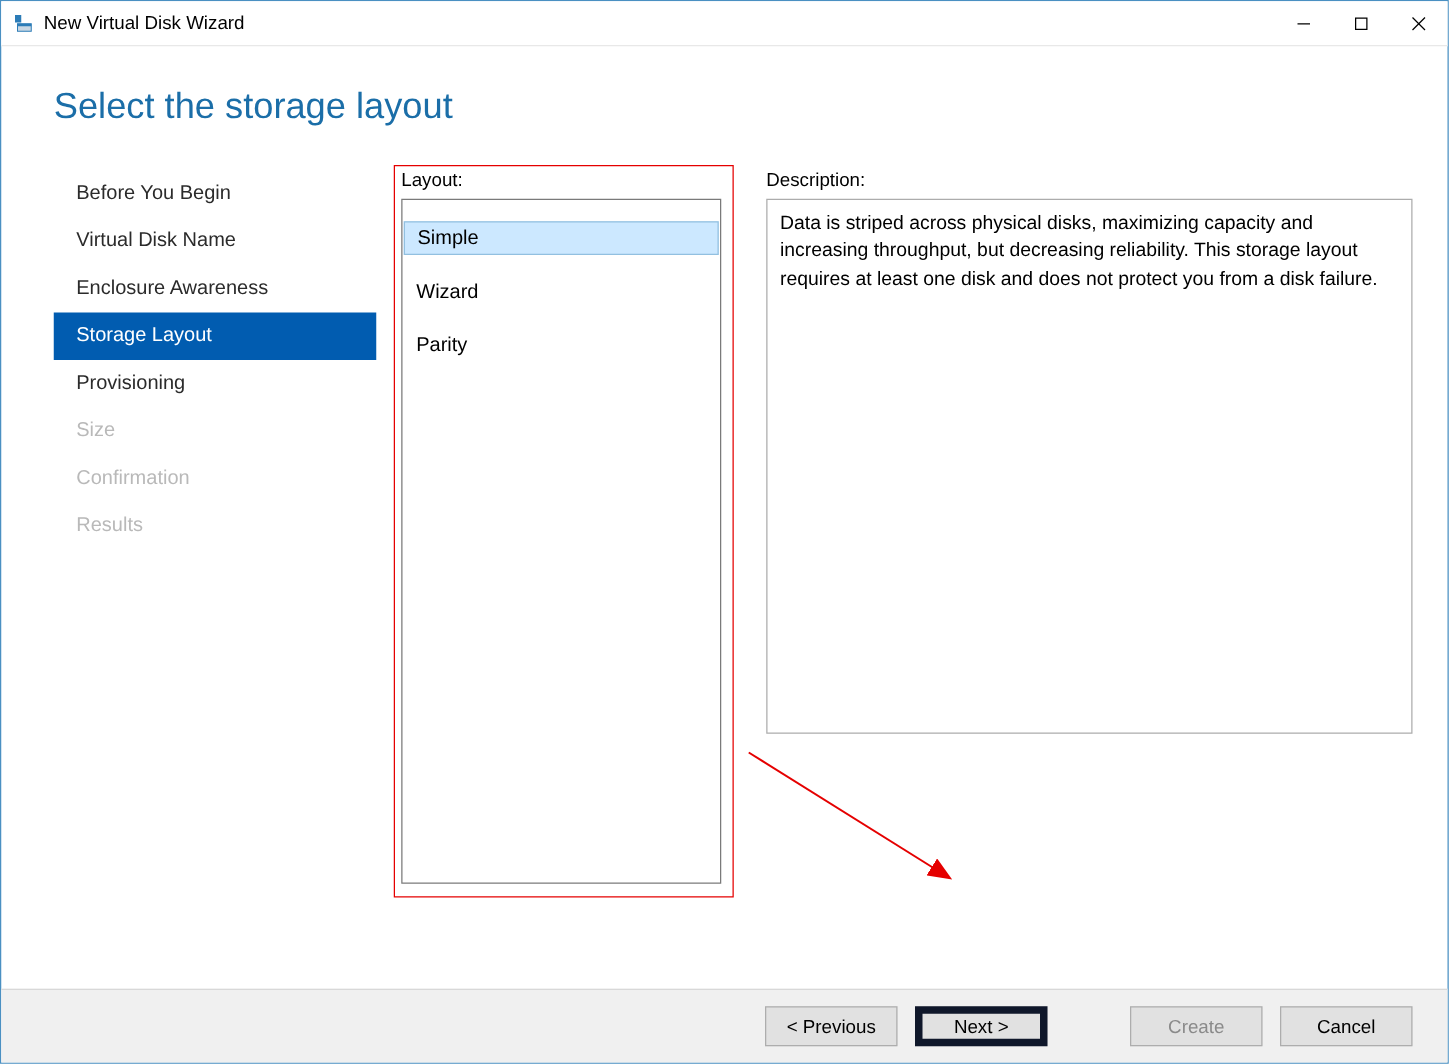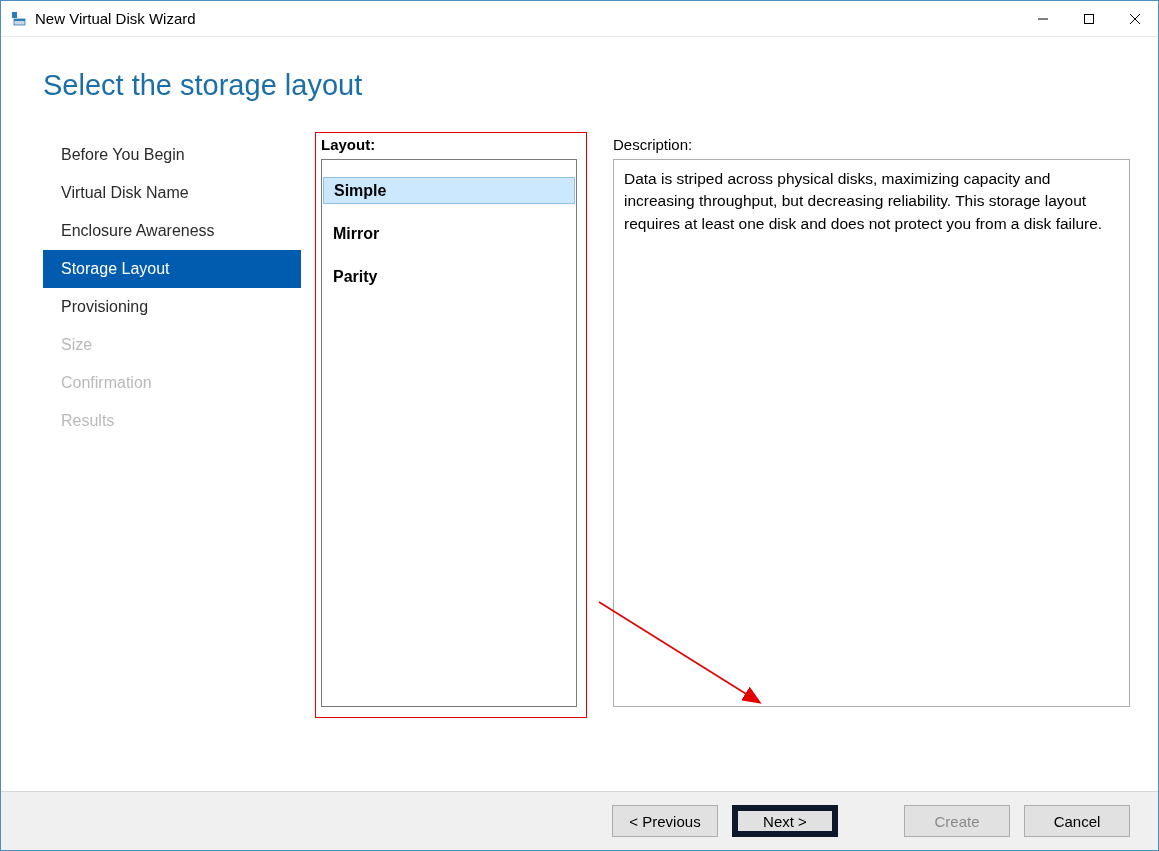--- a/index.html
+++ b/index.html
@@ -92,21 +92,20 @@
     }
     .nav-item.disabled {
       color: #b9b9b9;
       cursor: default;
     }
     .middle-col {
       margin-left: 20px;
       width: 272px;
       flex-shrink: 0;
       position: relative;
-      font-weight: bold;
     }
     .col-label {
       font-size: 15px;
       color: #000;
       margin-bottom: 6px;
     }
     .layout-list {
       border: 1px solid #7a7a7a;
       width: 256px;
       height: 548px;
@@ -135,21 +134,21 @@
       background: #cce8ff;
       border: 1px solid #92c0e0;
     }
     .right-col {
       margin-left: 20px;
       flex: 1;
     }
     .desc-box {
       border: 1px solid #acacac;
       padding: 8px 10px;
-      height: 548px;
+      height: 428px;
       font-size: 15.5px;
       color: #000;
       line-height: 1.45;
     }
     .footer {
       border-top: 1px solid #d8d8d8;
       background: #f0f0f0;
       height: 59px;
       display: flex;
       align-items: center;
@@ -230,21 +229,21 @@
         <div class="nav-item disabled">Size</div>
         <div class="nav-item disabled">Confirmation</div>
         <div class="nav-item disabled">Results</div>
       </div>
 
       <div class="middle-col">
         <div class="highlight-box"></div>
         <div class="col-label">Layout:</div>
         <div class="layout-list">
           <div class="layout-item selected">Simple</div>
-          <div class="layout-item">Mirror</div>
+          <div class="layout-item">Wizard</div>
           <div class="layout-item">Parity</div>
         </div>
       </div>
 
       <div class="right-col">
         <div class="col-label">Description:</div>
         <div class="desc-box">Data is striped across physical disks, maximizing capacity and increasing throughput, but decreasing reliability. This storage layout requires at least one disk and does not protect you from a disk failure.</div>
       </div>
 
       <svg class="arrow-annotation" style="left:588px; top:490px;" width="200" height="130" viewBox="0 0 200 130">

